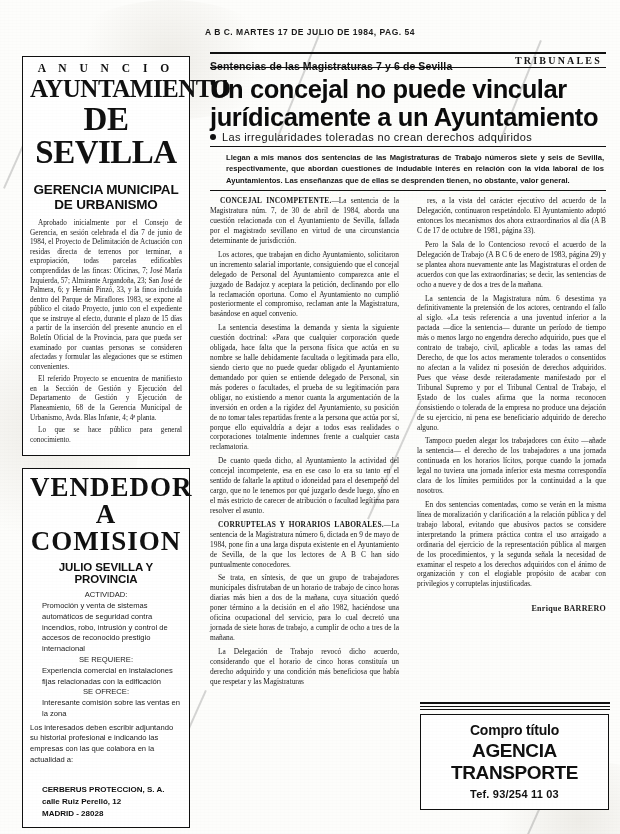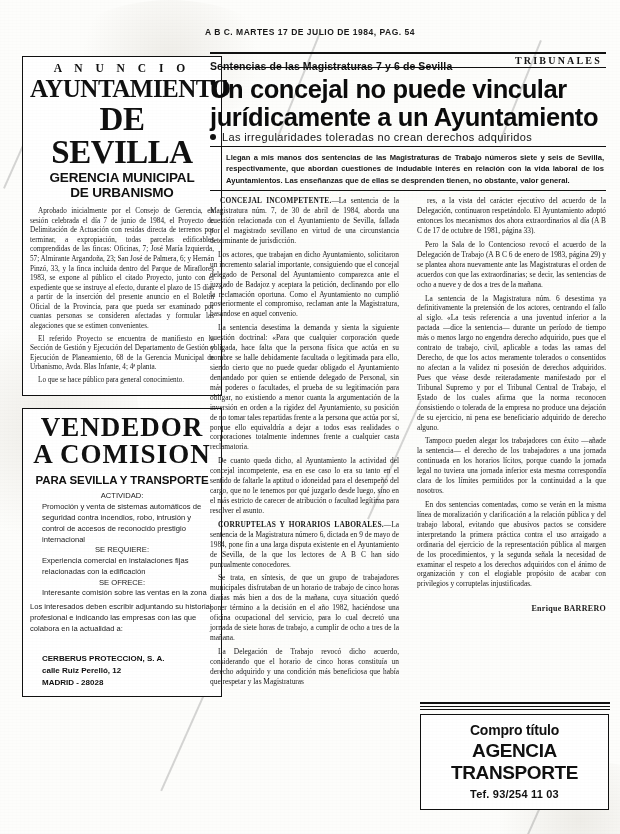--- a/index.html
+++ b/index.html
@@ -58,21 +58,21 @@
     font-weight: bold;
     letter-spacing: .5px;
     color: #1a1a1a;
   }
 
   
   .left-col {
     position: absolute;
     left: 22px;
     top: 56px;
-    width: 200px;
+    width: 168px;
   }
   .main-col {
     position: absolute;
     left: 210px;
     top: 56px;
     width: 396px;
   }
 
   
   .section-head {
@@ -211,21 +211,21 @@
     letter-spacing: -.5px;
     margin-top: 1px;
   }
   .ad-sub-1 {
     text-align: center;
     font-family: "Liberation Sans", sans-serif;
     font-weight: bold;
     font-size: 13.5px;
     line-height: 1.12;
     letter-spacing: -.2px;
-    margin-top: 0;
+    margin-top: 12px;
   }
   .ad-body {
     font-size: 7.2px;
     line-height: 1.33;
     text-align: justify;
     margin-top: 7px;
     color: #1c1c1c;
   }
   .ad-body p { margin: 0 0 3px 0; text-indent: 8px; }
   .ad-body .bold { font-weight: bold; }
@@ -357,21 +357,21 @@
       <div class="ad-body">
         <p>Aprobado inicialmente por el Consejo de Gerencia, en sesión celebrada el día 7 de junio de 1984, el Proyecto de Delimitación de Actuación con residas directa de terrenos por terminar, a expropiación, todas parcelas edificables comprendidas de las fincas: Oficinas, 7; José María Izquierda, 57; Almirante Argandoña, 23; San José de Palmera, 6; y Hernán Pinzó, 33, y la finca incluida dentro del Parque de Miraflores 1983, se expone al público el citado Proyecto, junto con el expediente que se instruye al efecto, durante el plazo de 15 días a partir de la inserción del presente anuncio en el Boletín Oficial de la Provincia, para que pueda ser examinado por cuantas personas se consideren afectadas y formular las alegaciones que se estimen convenientes.</p>
         <p>El referido Proyecto se encuentra de manifiesto en la Sección de Gestión y Ejecución del Departamento de Gestión y Ejecución de Planeamiento, 68 de la Gerencia Municipal de Urbanismo, Avda. Blas Infante, 4; 4ª planta.</p>
         <p>Lo que se hace público para general conocimiento.</p>
       </div>
     </div>
 
     <div class="ad">
       <div class="ad-title-2">VENDEDOR</div>
       <div class="ad-title-2">A COMISION</div>
-      <div class="ad-sub-2">PARA SEVILLA Y TRANSPORTE</div>
+      <div class="ad-sub-2">JULIO SEVILLA Y PROVINCIA</div>
 
       <div class="ad-field">
         <span class="lbl">ACTIVIDAD:</span>
         <span class="val">Promoción y venta de sistemas automáticos de seguridad contra incendios, robo, intrusión y control de accesos de reconocido prestigio internacional</span>
       </div>
       <div class="ad-field">
         <span class="lbl">SE REQUIERE:</span>
         <span class="val">Experiencia comercial en instalaciones fijas relacionadas con la edificación</span>
       </div>
       <div class="ad-field">

